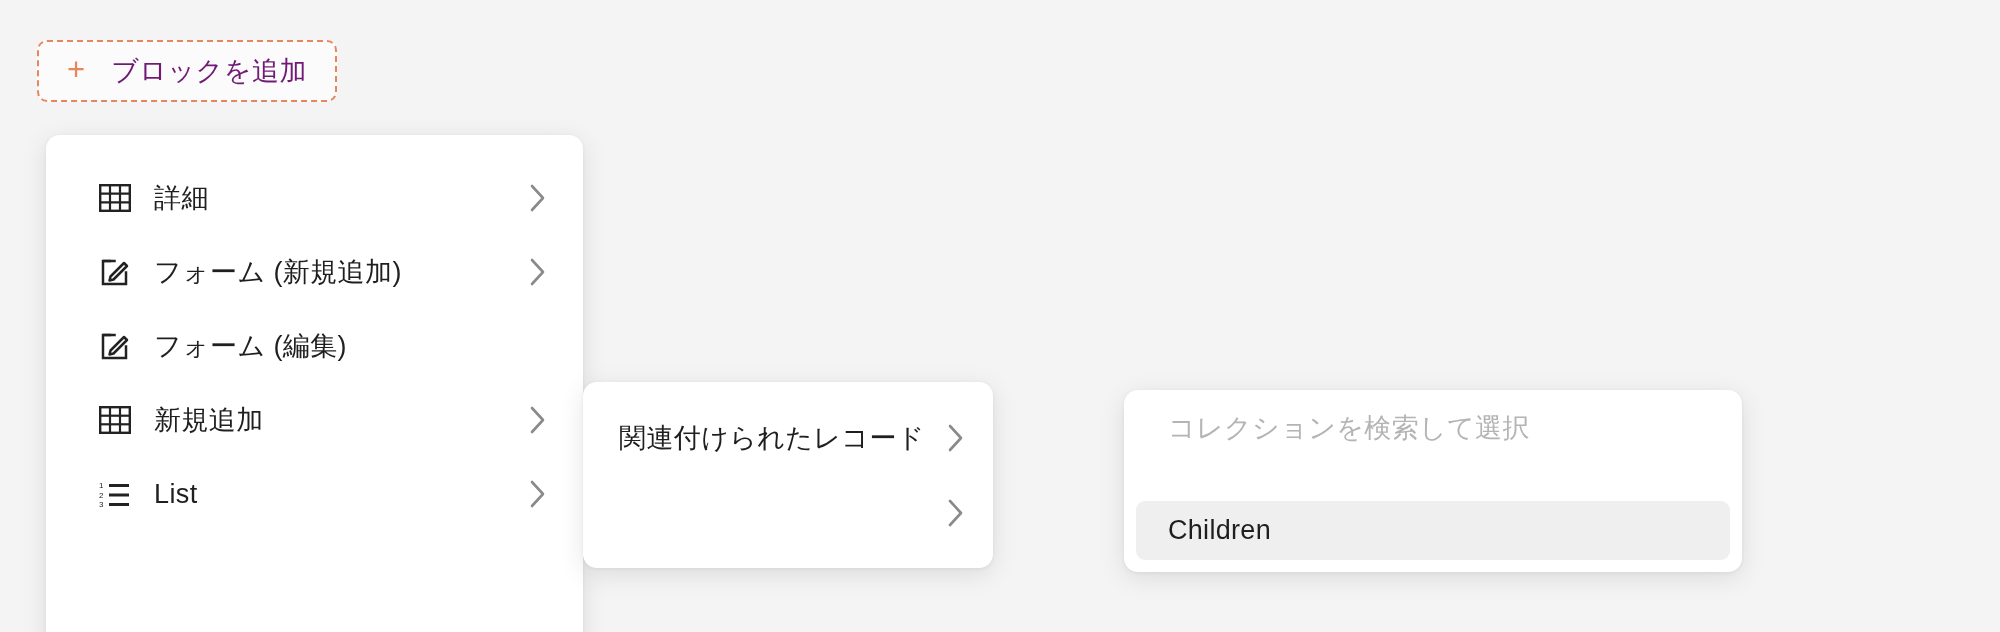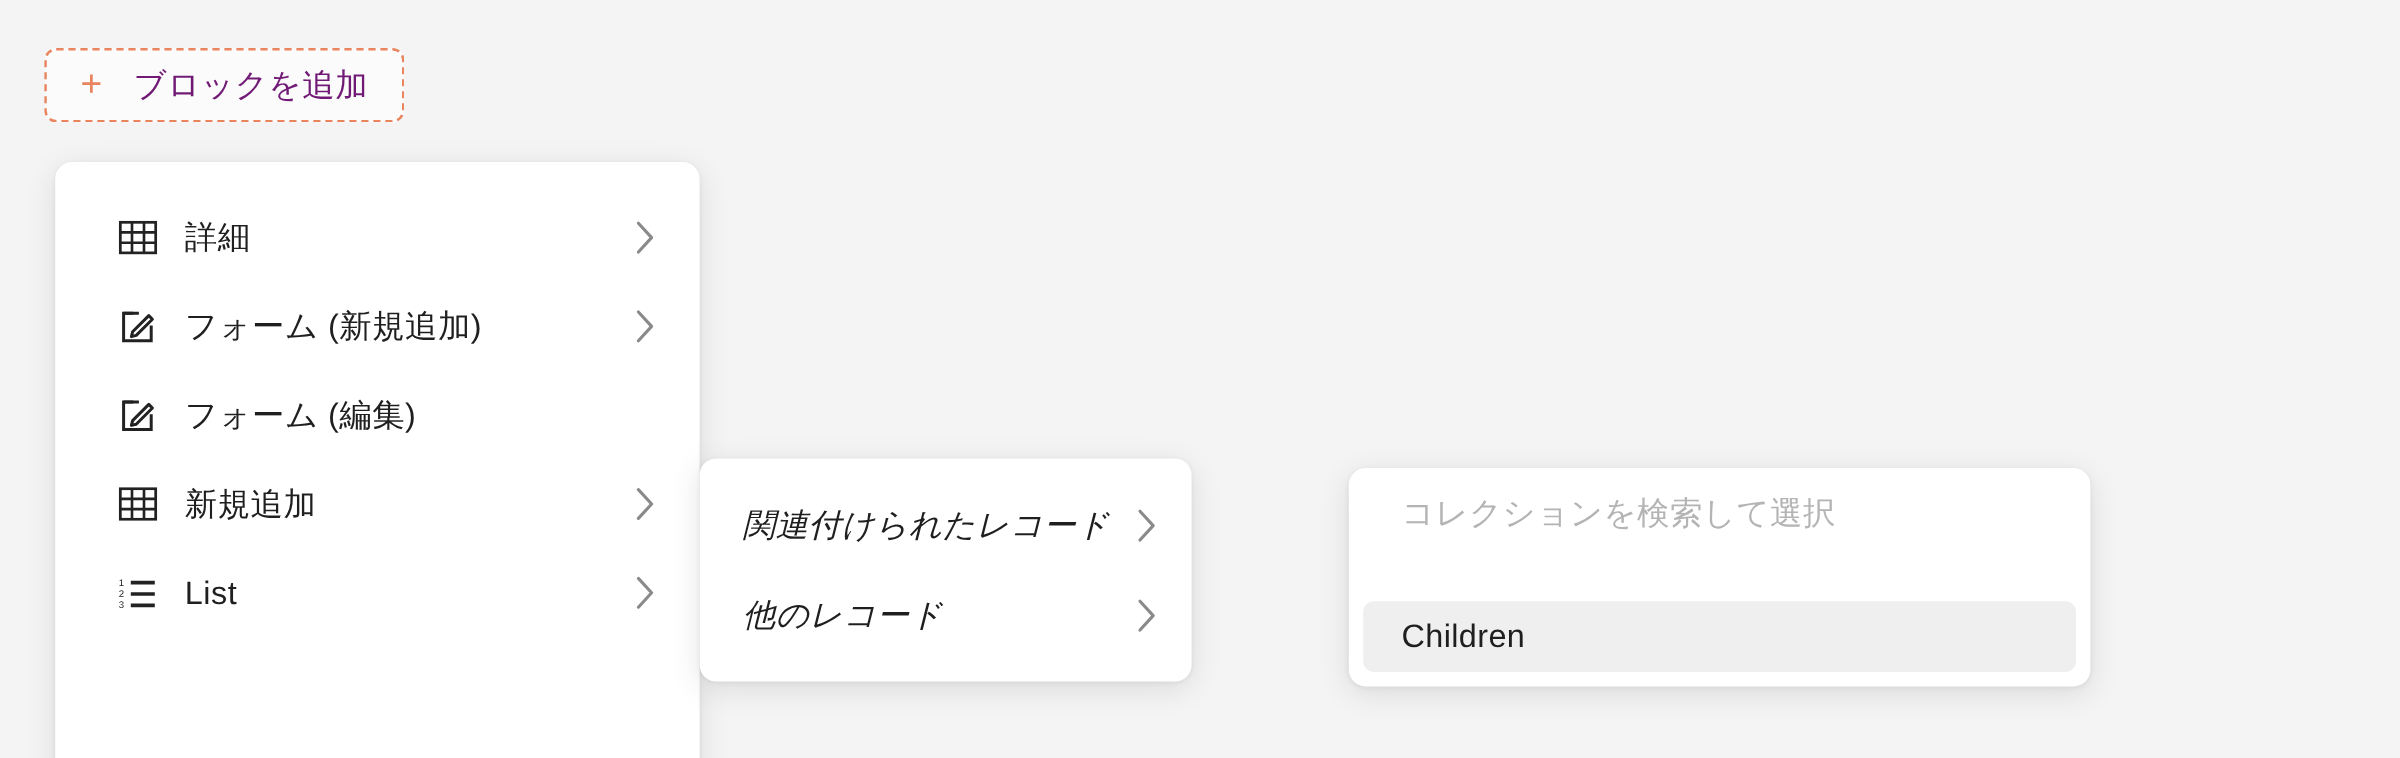--- a/index.html
+++ b/index.html
@@ -105,21 +105,20 @@
   }
   .chev-hidden { visibility: hidden; }
 
   
   #panel-record-source {
     left: 583px;
     top: 382px;
     width: 410px;
     height: 186px;
     padding: 18px 0;
-    font-style: italic;
   }
   .sub-item {
     display: flex;
     align-items: center;
     height: 75px;
     padding: 0 28px 0 36px;
     cursor: pointer;
   }
   .sub-item .si-label {
     font-size: 27px;
@@ -282,21 +281,20 @@
   <div class="sub-item">
     <span class="si-label">関連付けられたレコード</span>
     <span class="si-chevron">
       <svg width="18" height="30" viewBox="0 0 18 30">
           <path d="M3 3 L14 15 L3 27" fill="none" stroke="#8a8a8a" stroke-width="2.6" stroke-linecap="round" stroke-linejoin="round"></path>
         </svg>
     </span>
   </div>
 
   <div class="sub-item">
-    <span class="si-label">他のレコード</span>
     <span class="si-chevron">
       <svg width="18" height="30" viewBox="0 0 18 30">
           <path d="M3 3 L14 15 L3 27" fill="none" stroke="#8a8a8a" stroke-width="2.6" stroke-linecap="round" stroke-linejoin="round"></path>
         </svg>
     </span>
   </div>
 
 </div>
 
 <div class="panel" id="panel-collection">

